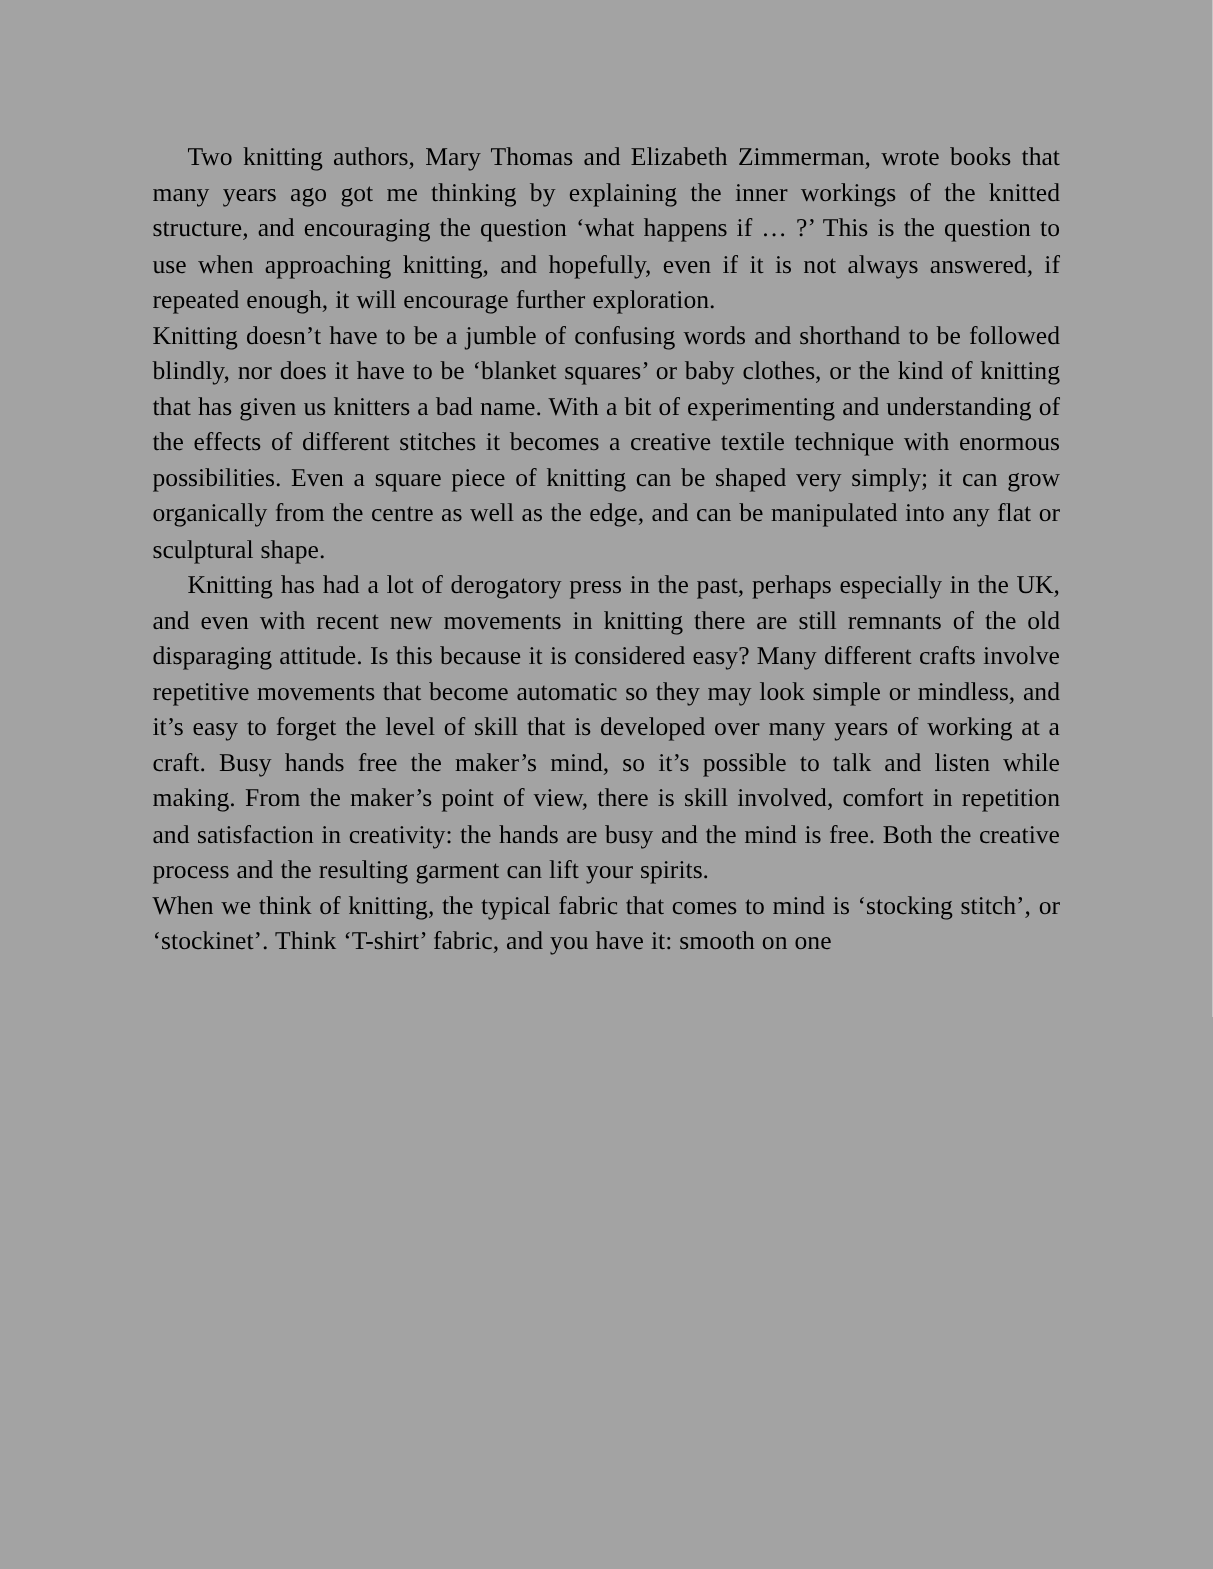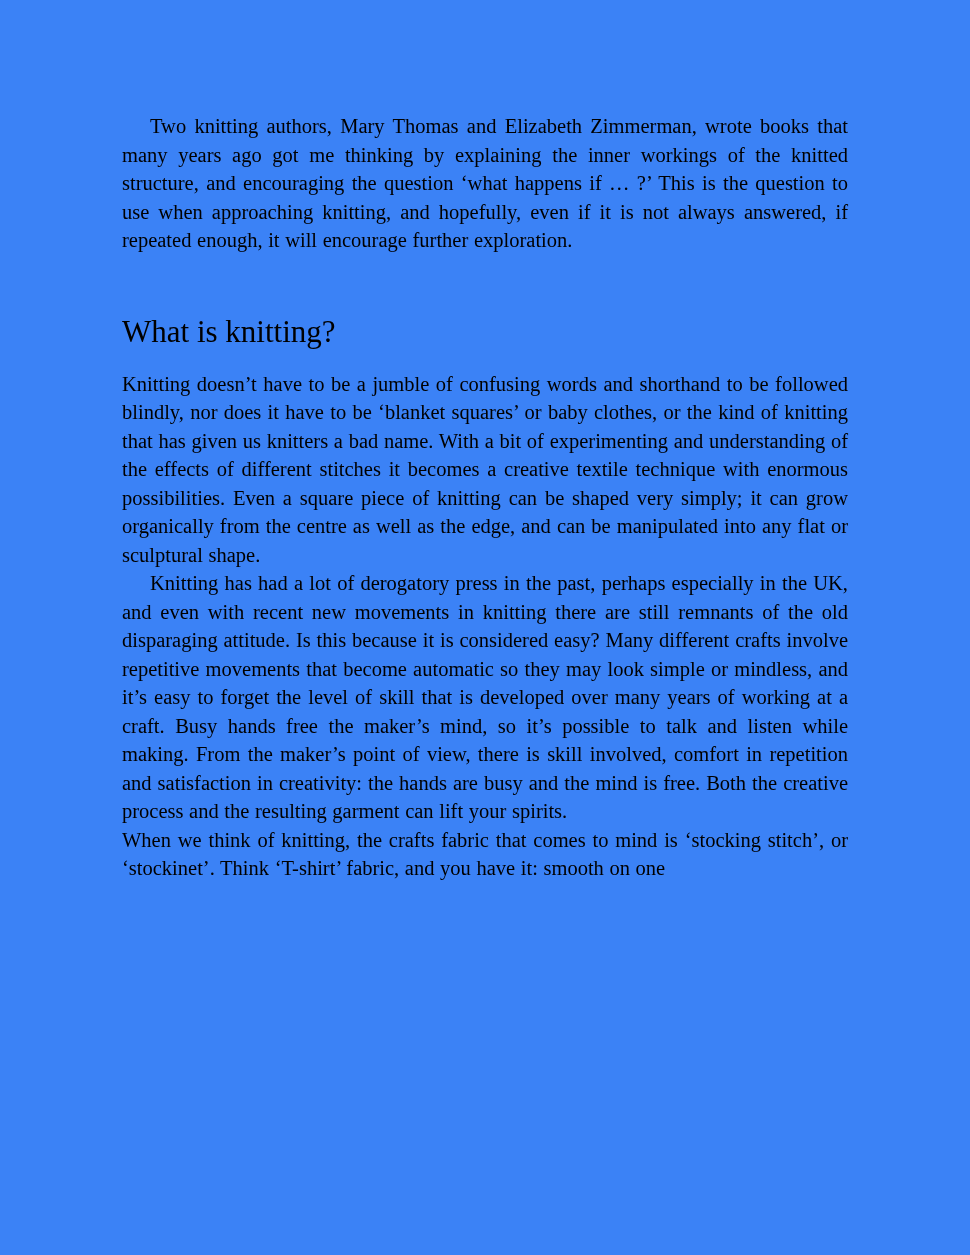--- a/index.html
+++ b/index.html
@@ -10,21 +10,21 @@
   body {
     width: 970px;
     height: 1255px;
     overflow: hidden;
   }
   .page {
     box-sizing: border-box;
     width: 970px;
     height: 1255px;
     padding: 112px 122px 0 122px;
-    background: #3b82f6;
+    background: #a3a3a3;
     color: #000000;
   }
   .para {
     font-family: "Liberation Serif", "DejaVu Serif", serif;
     font-size: 20.5px;
     line-height: 28.5px;
     text-align: justify;
     margin: 0;
     word-spacing: 0.5px;
   }
@@ -40,22 +40,21 @@
     text-align: left;
   }
 </style>
 </head>
 <body>
 
 <div class="page">
 
   <p class="para indent">Two knitting authors, Mary Thomas and Elizabeth Zimmerman, wrote books that many years ago got me thinking by explaining the inner workings of the knitted structure, and encouraging the question ‘what happens if … ?’ This is the question to use when approaching knitting, and hopefully, even if it is not always answered, if repeated enough, it will encourage further exploration.</p>
 
-  <h1 class="heading">What is knitting?</h1>
 
   <p class="para">Knitting doesn’t have to be a jumble of confusing words and shorthand to be followed blindly, nor does it have to be ‘blanket squares’ or baby clothes, or the kind of knitting that has given us knitters a bad name. With a bit of experimenting and understanding of the effects of different stitches it becomes a creative textile technique with enormous possibilities. Even a square piece of knitting can be shaped very simply; it can grow organically from the centre as well as the edge, and can be manipulated into any flat or sculptural shape.</p>
 
   <p class="para indent">Knitting has had a lot of derogatory press in the past, perhaps especially in the UK, and even with recent new movements in knitting there are still remnants of the old disparaging attitude. Is this because it is considered easy? Many different crafts involve repetitive movements that become automatic so they may look simple or mindless, and it’s easy to forget the level of skill that is developed over many years of working at a craft. Busy hands free the maker’s mind, so it’s possible to talk and listen while making. From the maker’s point of view, there is skill involved, comfort in repetition and satisfaction in creativity: the hands are busy and the mind is free. Both the creative process and the resulting garment can lift your spirits.</p>
 
 
-  <p class="para">When we think of knitting, the crafts fabric that comes to mind is ‘stocking stitch’, or ‘stockinet’. Think ‘T-shirt’ fabric, and you have it: smooth on one</p>
+  <p class="para">When we think of knitting, the typical fabric that comes to mind is ‘stocking stitch’, or ‘stockinet’. Think ‘T-shirt’ fabric, and you have it: smooth on one</p>
 
 </div>
 
 </body></html>

